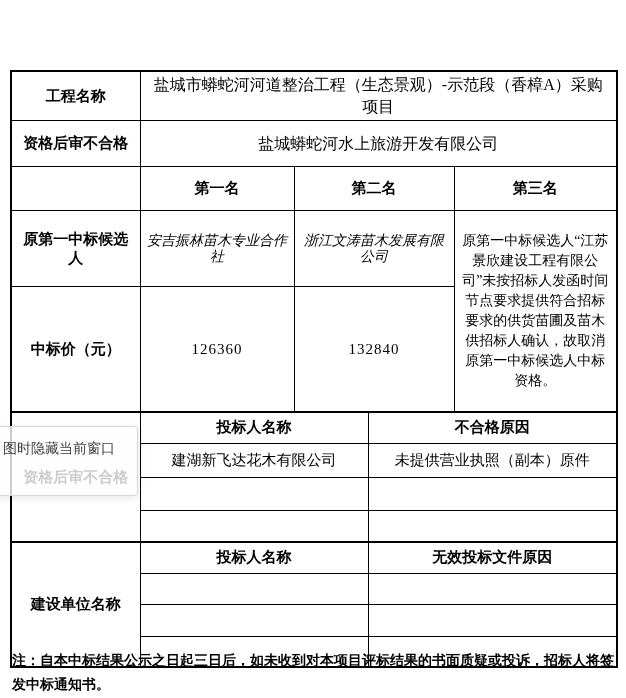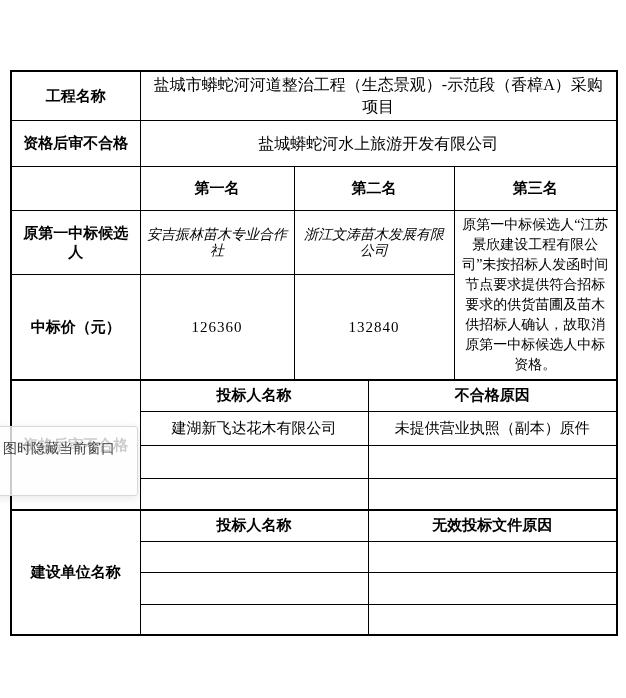--- a/index.html
+++ b/index.html
@@ -43,21 +43,21 @@
     font-size: 15px;
     font-weight: normal;
     overflow: hidden;
     word-break: break-all;
   }
   th { font-weight: bold; }
   .label-cell { font-weight: bold; font-size: 15px; }
   .long-note-cell {
     font-size: 14px;
     line-height: 20px;
-    padding: 4px 5px;
+    padding: 20px 5px;
     text-align: center;
     margin-left: 44px;
   }
   .val-cell { font-size: 16px; line-height: 22px; }
   .name-cell { font-size: 14px; line-height: 16px; font-style: italic; }
   .num-cell { font-size: 15px; letter-spacing: 1px; }
 
   .note {
     position: absolute;
     top: 649px; left: 12px;
@@ -182,14 +182,15 @@
       </tr>
     </tbody>
       </table>
 
   </div>
 
   <div class="tooltip">
     <div class="tline">图时隐藏当前窗口</div>
   </div>
 
+  <div class="note">注：自本中标结果公示之日起三日后，如未收到对本项目评标结果的书面质疑或投诉，招标人将签发中标通知书。</div>
 
 </div>
 
 </body></html>

